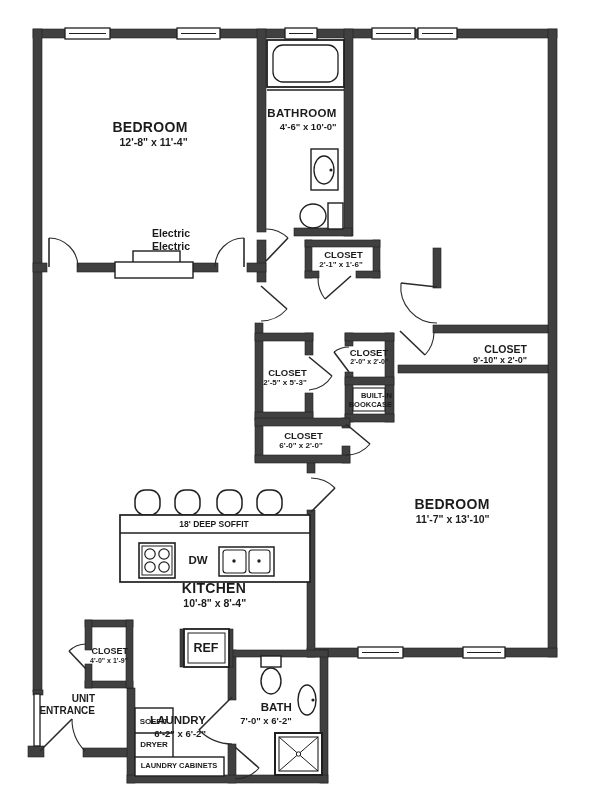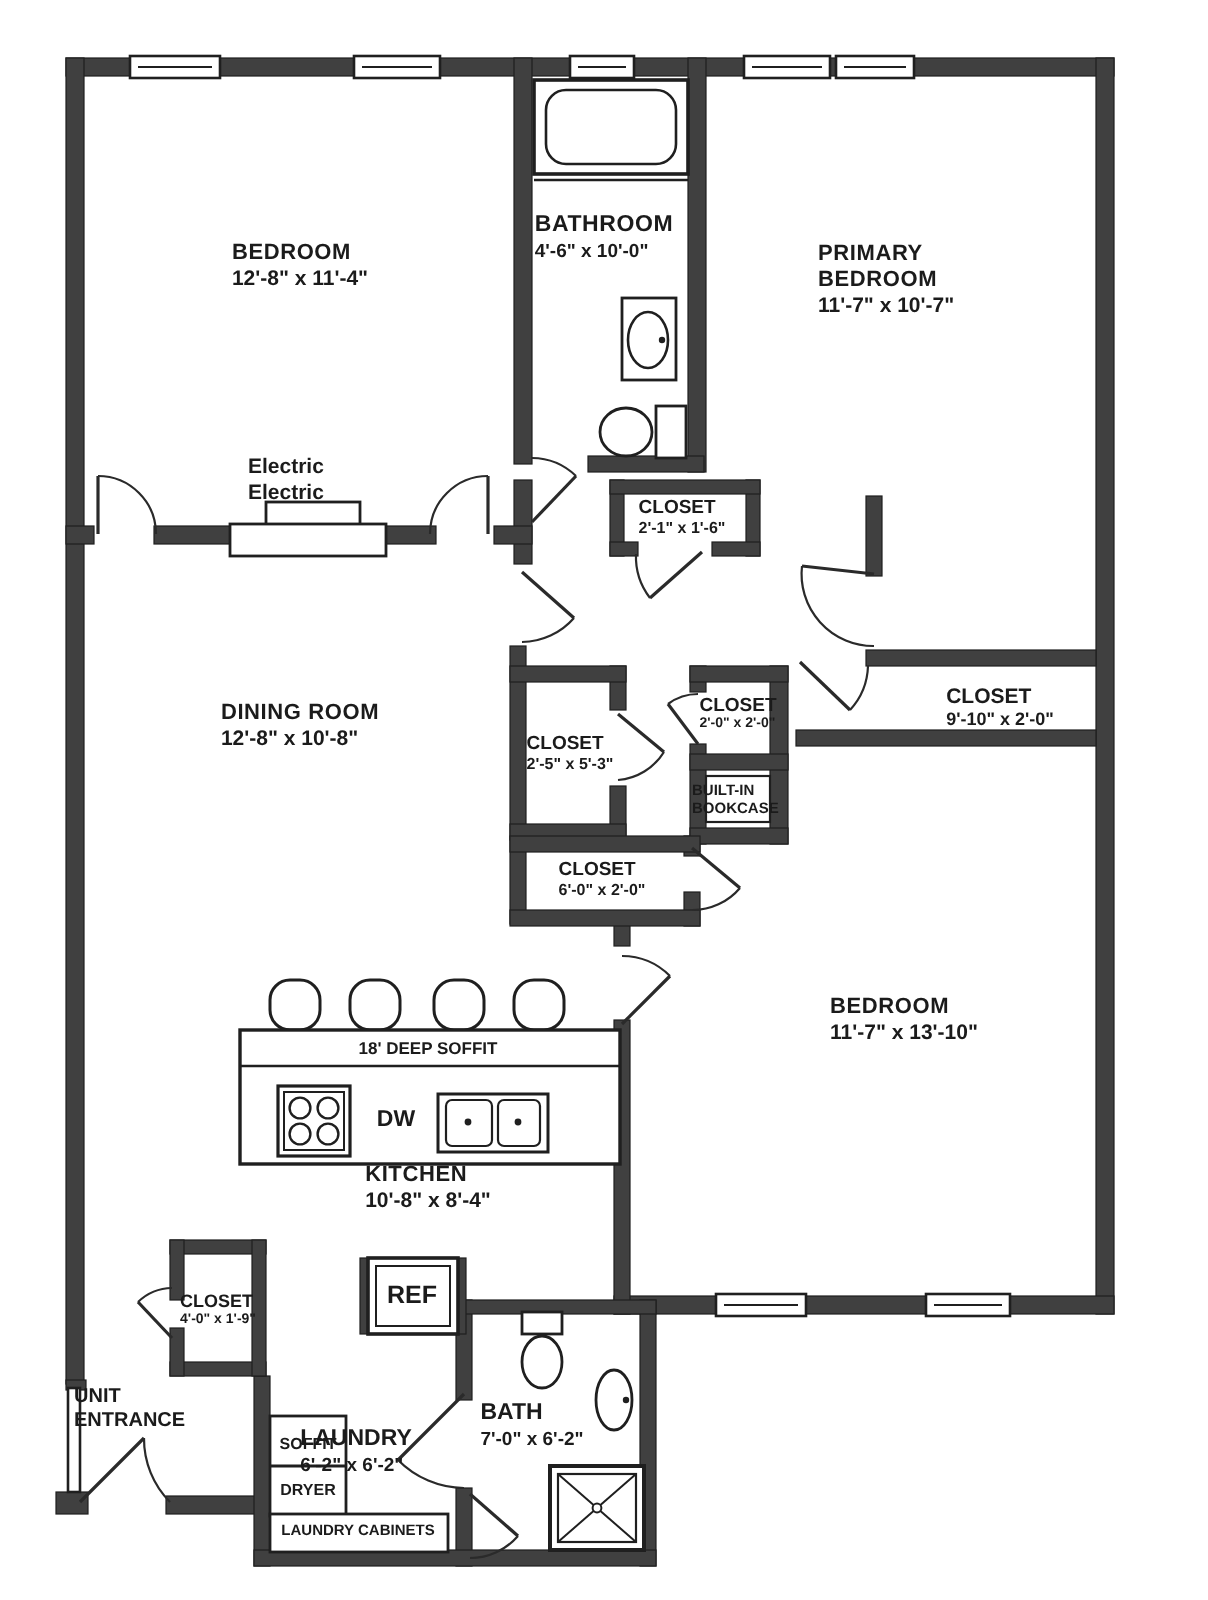--- a/index.html
+++ b/index.html
@@ -1,20 +1,20 @@
 <!DOCTYPE html>
 <html><head>
 <meta charset="utf-8">
 <style>
   html,body{margin:0;padding:0;background:#fff;}
   #plan{position:relative;width:604px;height:800px;background:#ffffff;
         font-family:"Liberation Sans",sans-serif;color:#1b1b1b;overflow:hidden;}
   #plan svg{position:absolute;left:0;top:0;}
-  .lbl{position:absolute;transform:translate(-50%,-50%);text-align:left;line-height:1.18;}
-  .nm{font-size:11px;font-weight:bold;letter-spacing:.3px;white-space:nowrap;}
+  .lbl{position:absolute;transform:translate(-50%,-50%);text-align:right;line-height:1.18;}
+  .nm{font-size:14px;font-weight:bold;letter-spacing:.3px;white-space:nowrap;}
   .dm{font-size:10.5px;font-weight:bold;white-space:nowrap;}
   .wrap .nm{white-space:normal;}
   .nm-md{font-size:11.5px;font-weight:bold;white-space:nowrap;}
   .dm-md{font-size:9.5px;font-weight:bold;white-space:nowrap;}
   .nm-sm{font-size:9.5px;font-weight:bold;white-space:nowrap;}
   .dm-sm{font-size:8px;font-weight:bold;white-space:nowrap;}
   .tiny{font-size:7.5px;font-weight:bold;line-height:1.25;}
   .soft{font-size:10.5px;font-weight:bold;line-height:1.2;}
 </style>
 </head>
@@ -220,38 +220,30 @@
 <div class="lbl" style="left:150px;top:133px">
   <div class="nm">BEDROOM</div>
   <div class="dm">12'-8" x 11'-4"</div>
 </div>
 
 <div class="lbl" style="left:302px;top:119px">
   <div class="nm" style="font-size:11.5px">BATHROOM</div>
   <div class="dm" style="font-size:9.5px">4'-6" x 10'-0"</div>
 </div>
 
-<div class="lbl wrap" style="left:452px;top:140px;width:86px">
-  <div class="nm">PRIMARY BEDROOM</div>
-  <div class="dm">11'-7" x 10'-7"</div>
-</div>
 
 <div class="lbl soft" style="left:157px;top:240px;width:66px">
   <div>Electric Electric</div>
 </div>
 
 <div class="lbl" style="left:341px;top:259px">
   <div class="nm-sm">CLOSET</div>
   <div class="dm-sm">2'-1" x 1'-6"</div>
 </div>
 
-<div class="lbl" style="left:150px;top:363px">
-  <div class="nm">DINING ROOM</div>
-  <div class="dm">12'-8" x 10'-8"</div>
-</div>
 
 <div class="lbl" style="left:285px;top:377px">
   <div class="nm-sm">CLOSET</div>
   <div class="dm-sm">2'-5" x 5'-3"</div>
 </div>
 
 <div class="lbl" style="left:369px;top:357px">
   <div class="nm-sm">CLOSET</div>
   <div class="dm-sm" style="font-size:7px">2'-0" x 2'-0"</div>
 </div>

